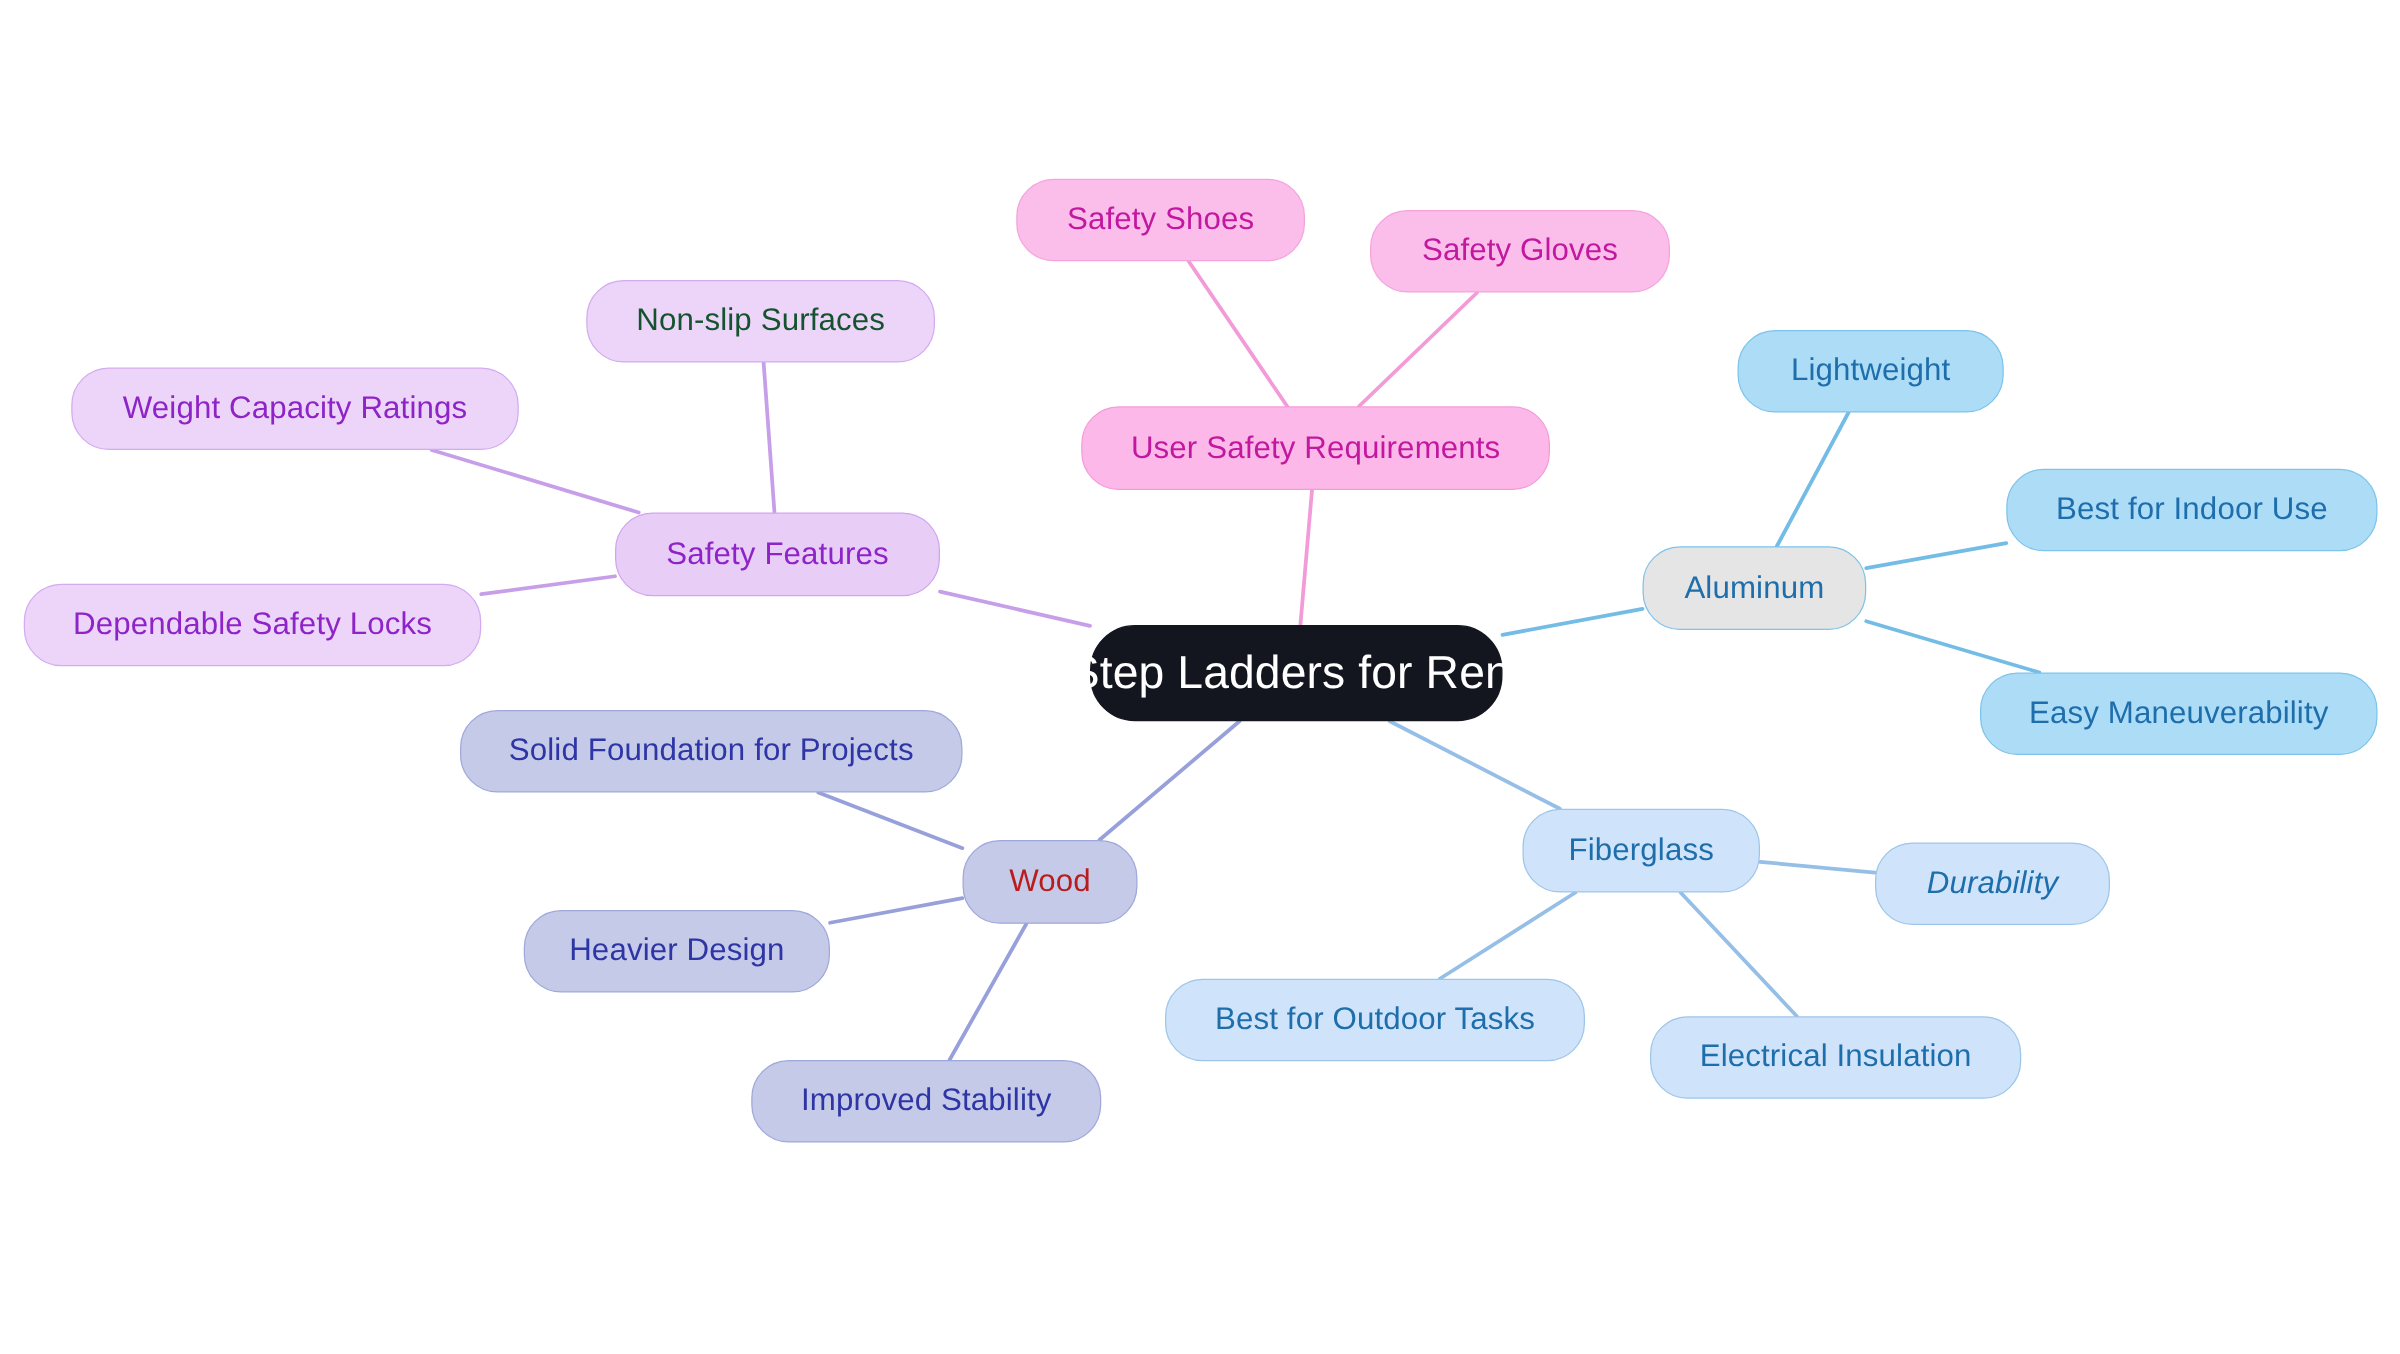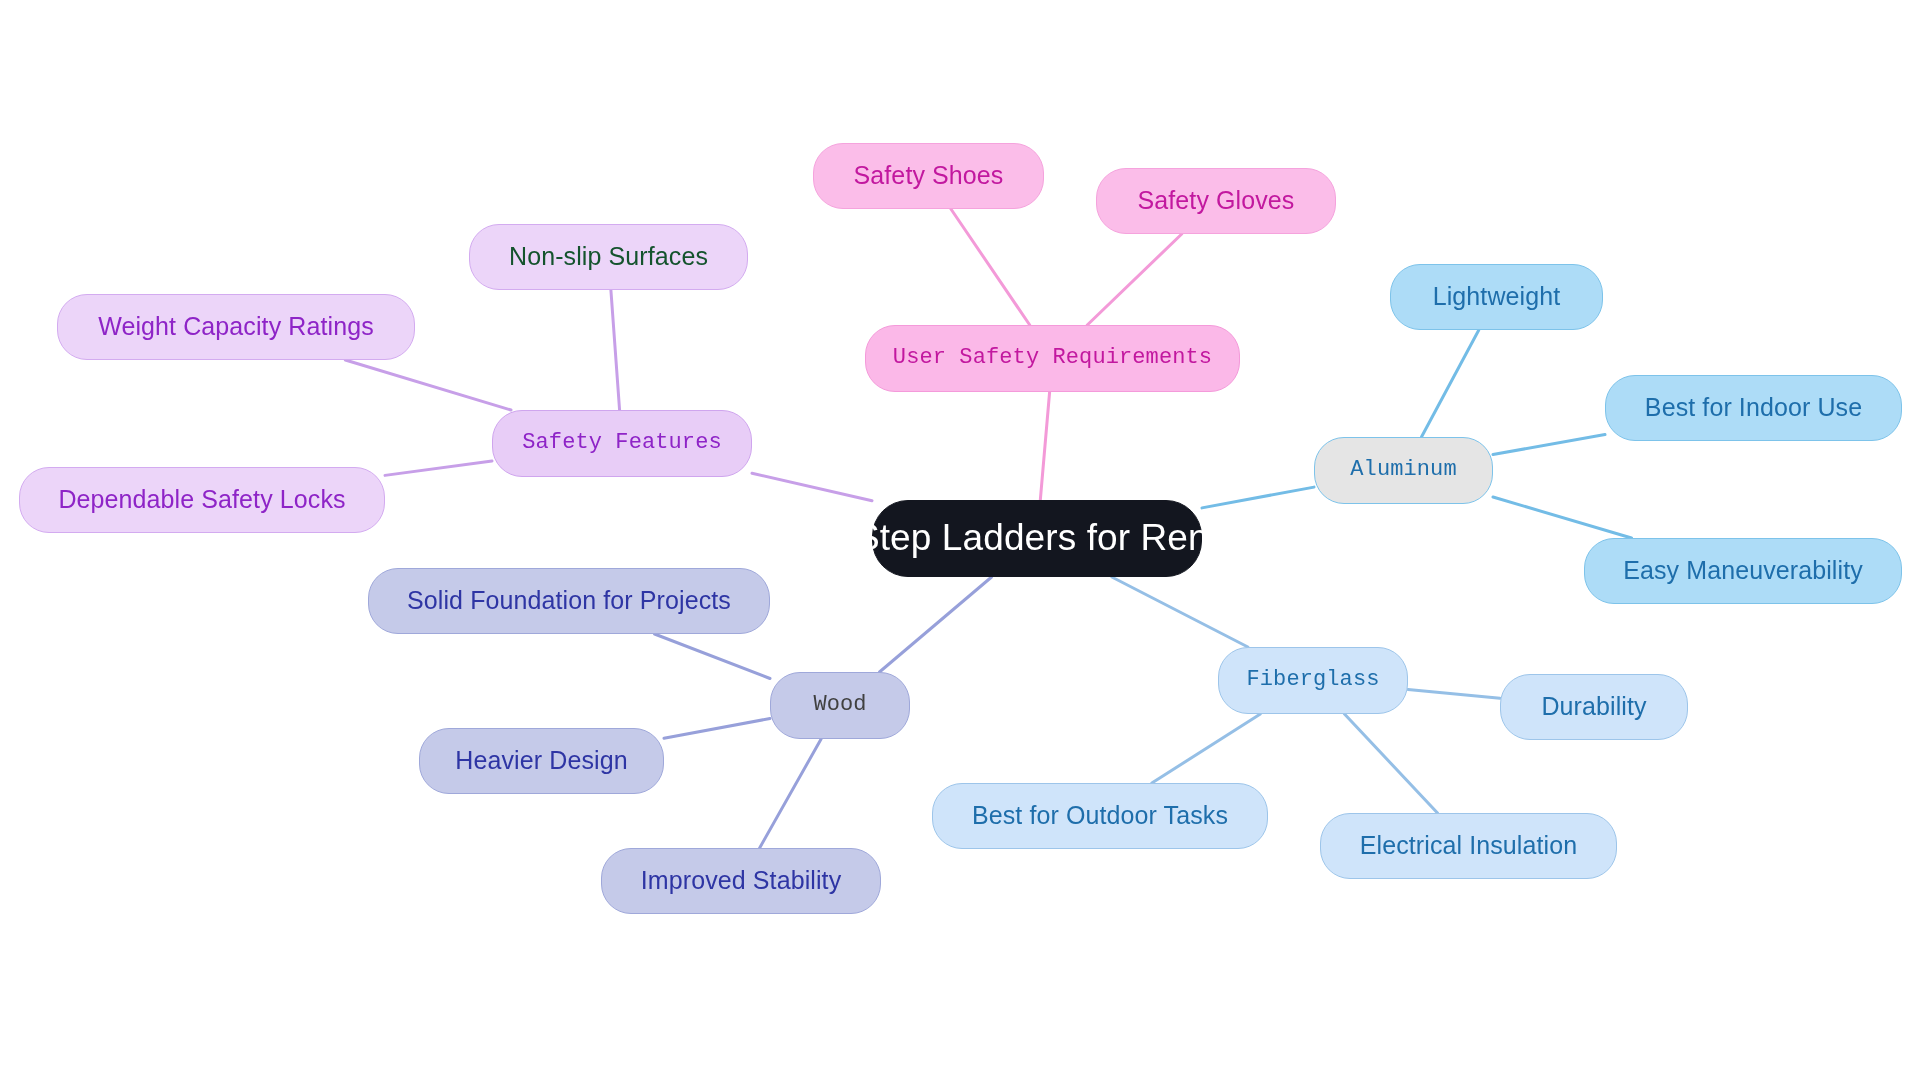--- a/index.html
+++ b/index.html
@@ -38,23 +38,22 @@
     letter-spacing: 0.1px;
   }
   .node-root {
     border-radius: 36px;
     border-width: 1px;
     font-size: 37px;
     font-weight: 400;
   }
   .node-branch {
     border-radius: 30px;
-    font-size: 22px;
+    font-size: 25px;
     font-weight: 400;
-    font-family: Liberation Mono, monospace;
   }
   .node-leaf {
     border-radius: 30px;
     font-size: 25px;
     font-weight: 400;
   }
 </style>
 </head>
 <body>
 
@@ -98,21 +97,21 @@
       </div>
       <div class="node node-leaf" style="left: 469px; top: 224px; width: 279px; height: 66px; background: rgb(236, 213, 249); border-color: rgb(211, 171, 240); color: #14532d;">
         <span>Non-slip Surfaces</span>
       </div>
       <div class="node node-leaf" style="left: 57px; top: 294px; width: 358px; height: 66px; background: rgb(236, 213, 249); border-color: rgb(211, 171, 240); color: rgb(142, 36, 199);">
         <span>Weight Capacity Ratings</span>
       </div>
       <div class="node node-leaf" style="left: 19px; top: 467px; width: 366px; height: 66px; background: rgb(236, 213, 249); border-color: rgb(211, 171, 240); color: rgb(142, 36, 199);">
         <span>Dependable Safety Locks</span>
       </div>
-      <div class="node node-branch" style="left: 770px; top: 672px; width: 140px; height: 67px; background: rgb(197, 202, 233); border-color: rgb(159, 168, 218); color: #404040;">
+      <div class="node node-branch" style="left: 770px; top: 672px; width: 140px; height: 67px; background: rgb(197, 202, 233); border-color: rgb(159, 168, 218); color: #b91c1c;">
         <span>Wood</span>
       </div>
       <div class="node node-leaf" style="left: 368px; top: 568px; width: 402px; height: 66px; background: rgb(197, 202, 233); border-color: rgb(159, 168, 218); color: rgb(46, 53, 164);">
         <span>Solid Foundation for Projects</span>
       </div>
       <div class="node node-leaf" style="left: 419px; top: 728px; width: 245px; height: 66px; background: rgb(197, 202, 233); border-color: rgb(159, 168, 218); color: rgb(46, 53, 164); text-align: center;">
         <span>Heavier Design</span>
       </div>
       <div class="node node-leaf" style="left: 601px; top: 848px; width: 280px; height: 66px; background: rgb(197, 202, 233); border-color: rgb(159, 168, 218); color: rgb(46, 53, 164);">
         <span>Improved Stability</span>
@@ -125,21 +124,21 @@
       </div>
       <div class="node node-leaf" style="left: 1605px; top: 375px; width: 297px; height: 66px; background: rgb(173, 220, 247); border-color: rgb(125, 195, 234); color: rgb(30, 110, 171);">
         <span>Best for Indoor Use</span>
       </div>
       <div class="node node-leaf" style="left: 1584px; top: 538px; width: 318px; height: 66px; background: rgb(173, 220, 247); border-color: rgb(125, 195, 234); color: rgb(30, 110, 171);">
         <span>Easy Maneuverability</span>
       </div>
       <div class="node node-branch" style="left: 1218px; top: 647px; width: 190px; height: 67px; background: rgb(207, 228, 250); border-color: rgb(157, 197, 234); color: rgb(30, 110, 171);">
         <span>Fiberglass</span>
       </div>
-      <div class="node node-leaf" style="left: 1500px; top: 674px; width: 188px; height: 66px; background: rgb(207, 228, 250); border-color: rgb(157, 197, 234); color: rgb(30, 110, 171);">
+      <div class="node node-leaf" style="left: 1500px; top: 674px; width: 188px; height: 66px; background: rgb(207, 228, 250); border-color: rgb(157, 197, 234); color: rgb(30, 110, 171); font-style: italic;">
         <span>Durability</span>
       </div>
       <div class="node node-leaf" style="left: 932px; top: 783px; width: 336px; height: 66px; background: rgb(207, 228, 250); border-color: rgb(157, 197, 234); color: rgb(30, 110, 171);">
         <span>Best for Outdoor Tasks</span>
       </div>
       <div class="node node-leaf" style="left: 1320px; top: 813px; width: 297px; height: 66px; background: rgb(207, 228, 250); border-color: rgb(157, 197, 234); color: rgb(30, 110, 171);">
         <span>Electrical Insulation</span>
       </div>
     </div>
 </div>

